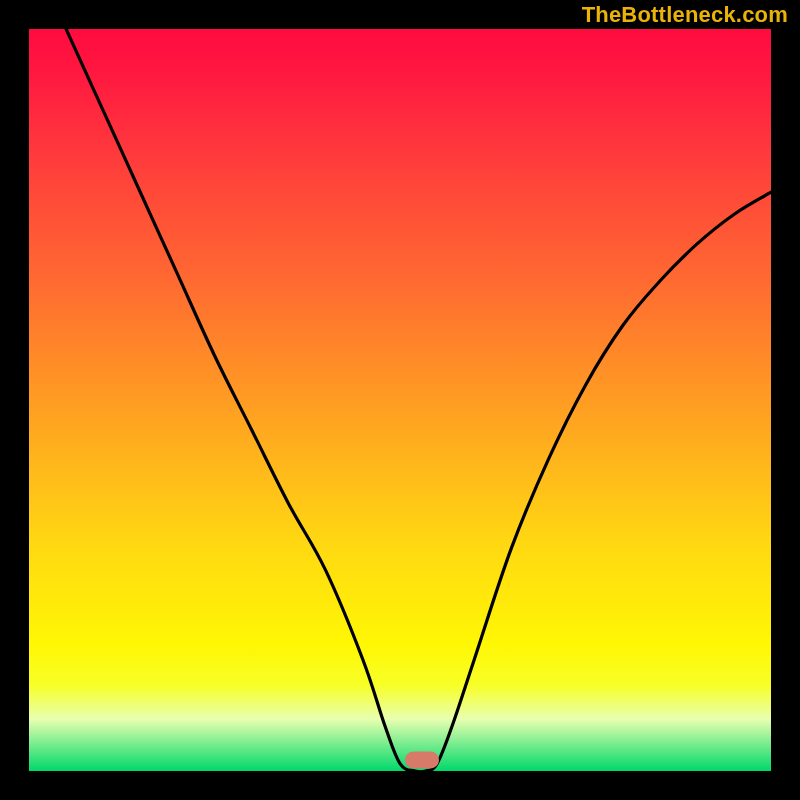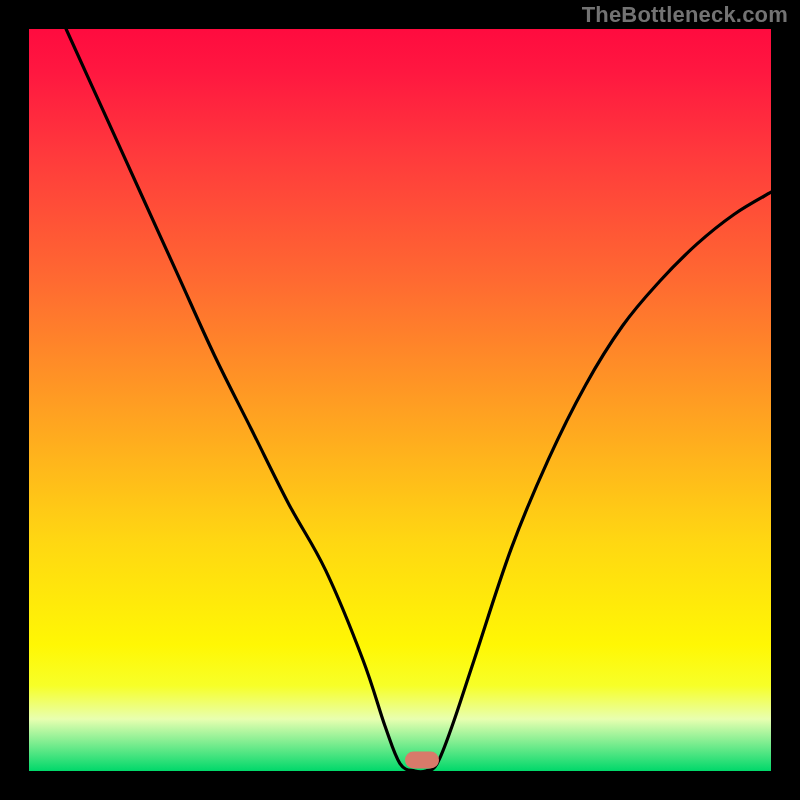--- a/index.html
+++ b/index.html
@@ -14,21 +14,21 @@
   .frame {
     position: relative;
     width: 800px;
     height: 800px;
     background: #000;
   }
   .watermark {
     position: absolute;
     top: 2px;
     right: 12px;
-    color: #737373;
+    color: #eab308;
     font-size: 22px;
     font-weight: 600;
     letter-spacing: 0.2px;
     user-select: none;
   }
   .plot-area {
     position: absolute;
     left: 29px;
     top: 29px;
     width: 742px;

